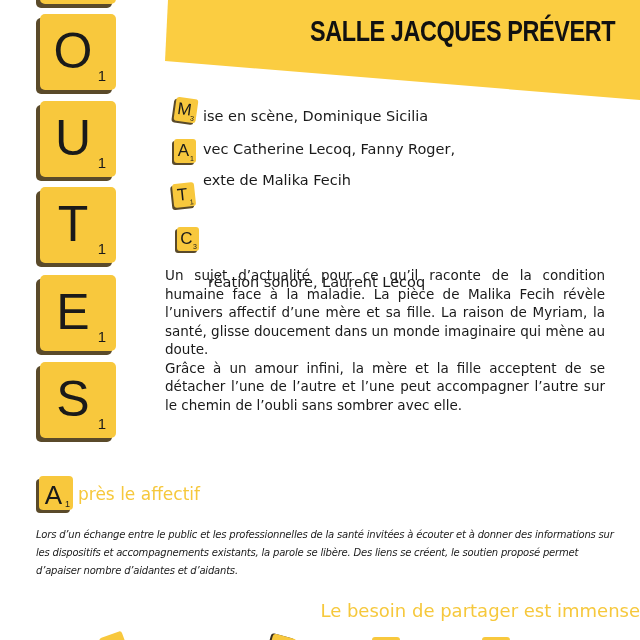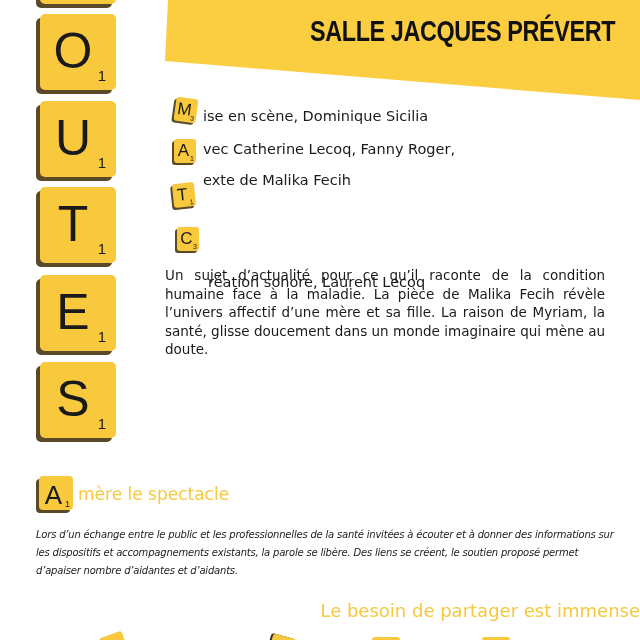--- a/index.html
+++ b/index.html
@@ -113,27 +113,28 @@
 <div class="credit" style="top:172px;">exte de Malika Fecih</div>
 
 <div class="tile small" style="left:177px; top:227px;">
   <span class="letter">C</span>
   <span class="score">3</span>
 </div>
 <div class="credit" style="top:234px; left:208px;margin-top:40px;">réation sonore, Laurent Lecoq</div>
 
 <div class="desc">
   <p>Un sujet d’actualité pour ce qu’il raconte de la condition humaine face à la maladie. La pièce de Malika Fecih révèle l’univers affectif d’une mère et sa fille. La raison de Myriam, la santé, glisse doucement dans un monde imaginaire qui mène au doute.</p>
+  <p>Grâce à un amour infini, la mère et la fille acceptent de se détacher l’une de l’autre et l’une peut accompagner l’autre sur le chemin de l’oubli sans sombrer avec elle.</p>
 </div>
 
 <div class="tile mid" style="left:39px; top:476px;">
   <span class="letter">A</span>
   <span class="score">1</span>
 </div>
-<div class="after-title">mère le spectacle</div>
+<div class="after-title">près le affectif</div>
 <div class="after-body">Lors d’un échange entre le public et les professionnelles de la santé invitées à écouter et à donner des informations sur les dispositifs et accompagnements existants, la parole se libère. Des liens se créent, le soutien proposé permet d’apaiser nombre d’aidantes et d’aidants.</div>
 
 <div class="tagline">Le besoin de partager est immense</div>
 
 <div class="peek" style="left:102px; top:634px; width:24px; height:24px; transform:rotate(-20deg);"></div>
 <div class="peek" style="left:270px; top:636px; width:24px; height:24px; transform:rotate(15deg); box-shadow:-2px 0 0 #3a3020;"></div>
 <div class="peek" style="left:372px; top:637px; width:28px; height:24px;"></div>
 <div class="peek" style="left:482px; top:637px; width:28px; height:24px;"></div>
 
 </body></html>

